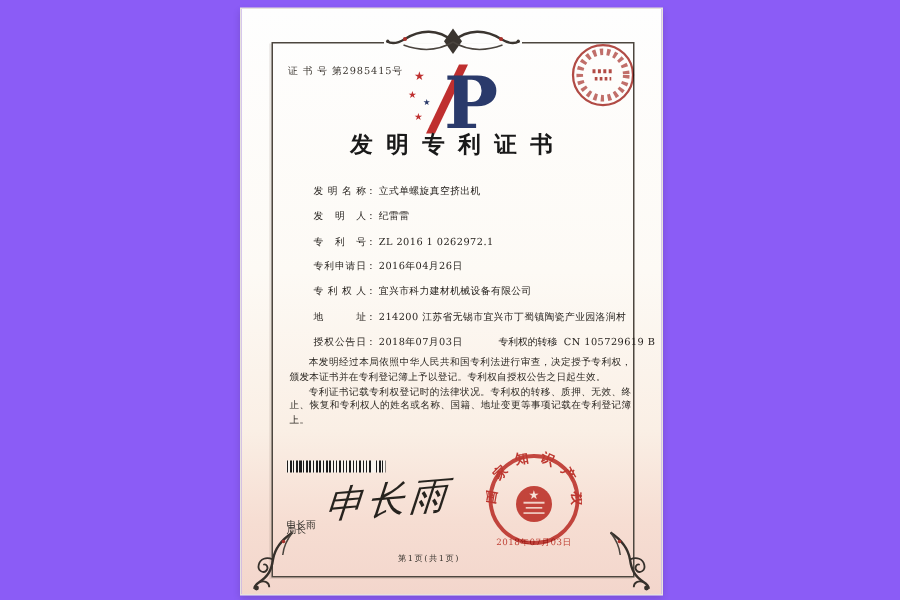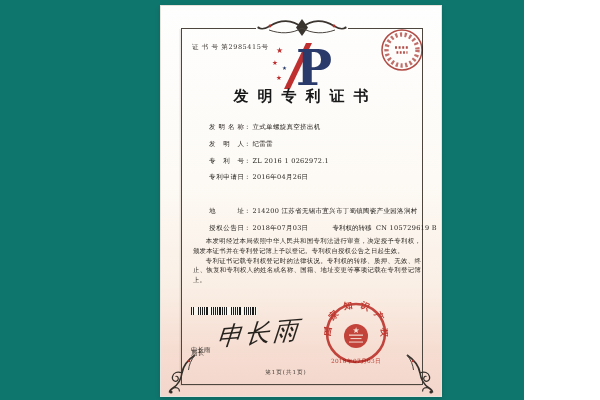--- a/index.html
+++ b/index.html
@@ -1,16 +1,16 @@
 <!DOCTYPE html>
 <html><head>
 <meta charset="utf-8">
 <style>
   html,body{margin:0;padding:0;}
-  #stage{position:relative;width:524px;height:400px;background:#0f766e;overflow:hidden;
+  #stage{position:relative;width:600px;height:400px;background:#8b5cf6;overflow:hidden;
          font-family:"DejaVu Serif", serif;color:#2a2a2a;}
   .paper{position:absolute;left:160px;top:5px;width:280px;height:390px;
          background:linear-gradient(180deg,#fefefe 0%,#fdfaf5 45%,#faefe5 72%,#f6ddd2 88%,#f3d6cc 100%);
          border:1px solid #e7e2dc;box-shadow:0 2px 5px rgba(0,0,0,.14);}
   .frame{position:absolute;left:20px;top:22px;width:240px;height:355px;
          border:1.3px solid #4d463f;box-shadow:-1.5px 1px 0 rgba(90,70,55,.12);z-index:1;}
   .ornament-top{position:absolute;left:95px;top:11px;width:92px;height:23px;z-index:3;}
   .certno{position:absolute;left:31px;top:37px;font-size:6.5px;letter-spacing:.6px;color:#3a352f;z-index:2;white-space:nowrap;}
   .agency-seal{position:absolute;left:219px;top:22px;width:44px;height:44px;z-index:4;mix-blend-mode:multiply;opacity:.88;}
   .logo{position:absolute;left:111px;top:33px;width:62px;height:52px;z-index:2;}
@@ -93,20 +93,23 @@
     </div>
     <div class="frow" style="top:134px">
       <span class="flabel">发明人</span><span class="fcolon"></span><span class="fval">纪雷雷</span>
     </div>
     <div class="frow" style="top:151px">
       <span class="flabel">专利号</span><span class="fcolon"></span><span class="fval">ZL 2016 1 0262972.1</span>
     </div>
     <div class="frow" style="top:167px">
       <span class="flabel">专利申请日</span><span class="fcolon"></span><span class="fval">2016年04月26日</span>
     </div>
+    <div class="frow" style="top:184px">
+      <span class="flabel">专利权人</span><span class="fcolon"></span><span class="fval">宜兴市科力建材机械设备有限公司</span>
+    </div>
     <div class="frow" style="top:201px">
       <span class="flabel">地址</span><span class="fcolon"></span><span class="fval">214200 江苏省无锡市宜兴市丁蜀镇陶瓷产业园洛涧村</span>
     </div>
     <div class="frow" style="top:218px">
       <span class="flabel">授权公告日</span><span class="fcolon"></span><span class="fval">2018年07月03日</span><span class="flabel grant2">专利权的转移</span><span class="fcolon"></span><span class="fval">CN 105729619 B</span>
     </div>
 
     <div class="bodytext">
       <p>本发明经过本局依照中华人民共和国专利法进行审查，决定授予专利权，颁发本证书并在专利登记簿上予以登记。专利权自授权公告之日起生效。</p>
       <p>专利证书记载专利权登记时的法律状况。专利权的转移、质押、无效、终止、恢复和专利权人的姓名或名称、国籍、地址变更等事项记载在专利登记簿上。</p>

